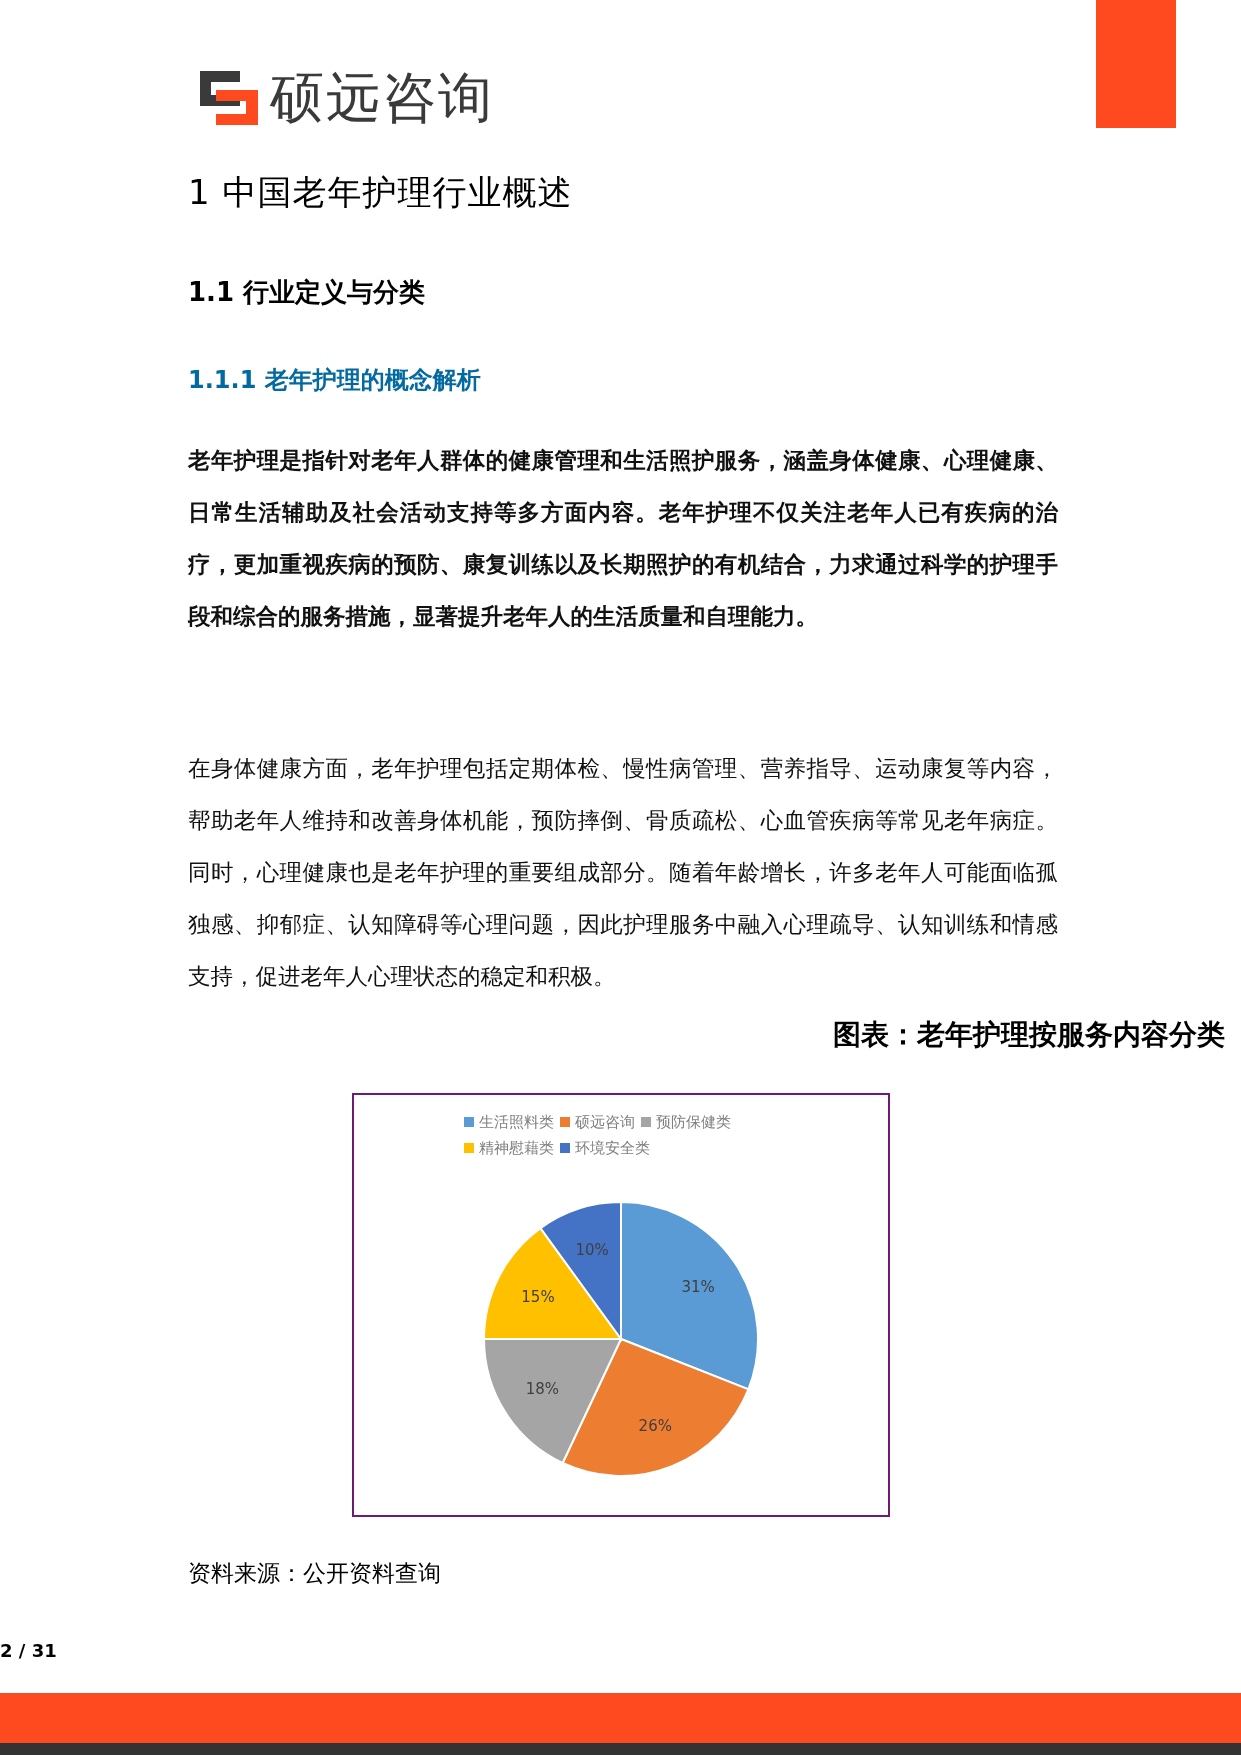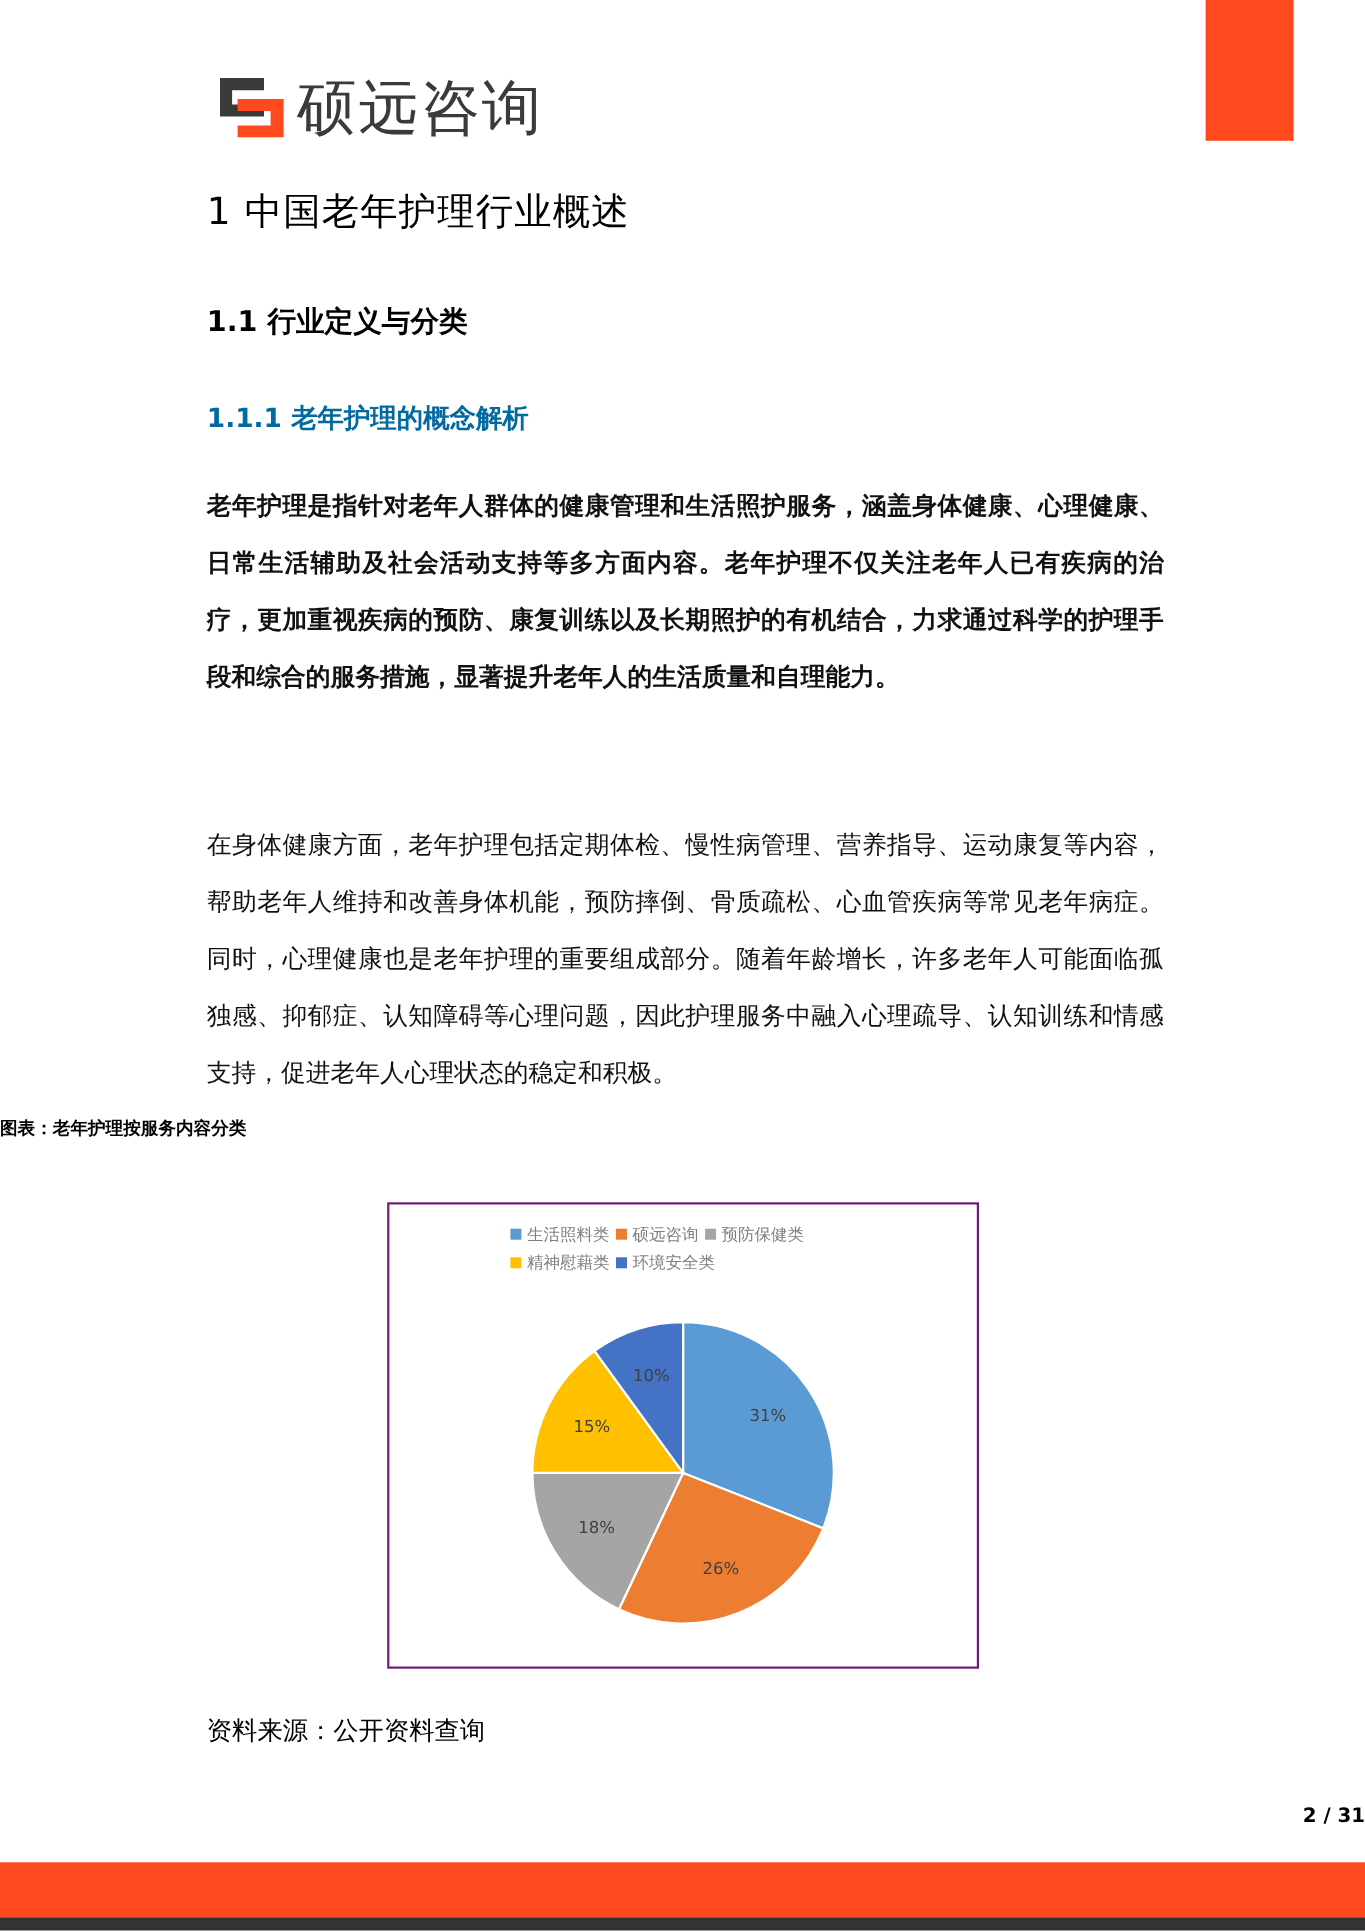--- a/index.html
+++ b/index.html
@@ -15,30 +15,30 @@
   .logo-text { font-family:"DejaVu Sans", sans-serif; font-size:54px; color:#3a3a3a; margin-left:12px; letter-spacing:2px; line-height:60px; }
 
   .h1 { position:absolute; left:188px; top:170px; font-size:34px; font-weight:normal; color:#000; letter-spacing:1px; }
   .h2 { position:absolute; left:188px; top:275px; font-size:26px; font-weight:bold; color:#000;text-align:right; }
   .h3 { position:absolute; left:188px; top:364px; font-size:24px; font-weight:bold; color:#0369a1; }
 
   .para { position:absolute; left:188px; width:870px; font-size:22.5px; line-height:52px; color:#111; text-align:justify; }
   .p1 { top:434px;font-weight:bold; }
   .p2 { top:742px; }
 
-  .chart-title { position:absolute; left:0; width:1225px; top:1016px; text-align:left; font-size:16px; font-weight:bold; color:#000; }
+  .chart-title { position:absolute; left:0; width:1225px; top:1016px; text-align:right; font-size:28px; font-weight:bold; color:#000; }
 
   .chart-box { position:absolute; left:352px; top:1093px; width:534px; height:420px; border:2px solid #701a75; background:#fff; }
   .legend { position:absolute; left:110px; top:14px; width:340px; font-family:"DejaVu Serif", serif; font-size:15px; color:#7f7f7f; line-height:26px; }
   .legend-item { display:inline-flex; align-items:center; margin-right:6px; white-space:nowrap; }
   .swatch { width:10px; height:10px; display:inline-block; margin-right:5px; }
   .pie { position:absolute; left:0; top:0; }
 
   .source { position:absolute; left:188px; top:1558px; font-size:23px; font-weight:normal; color:#000; }
-  .page-num { position:absolute; left:0; width:1241px; top:1640px; text-align:right; font-size:18px; font-weight:bold; color:#000; }
+  .page-num { position:absolute; left:0; width:1241px; top:1640px; text-align:left; font-size:18px; font-weight:bold; color:#000; }
 
   .footer-orange { position:absolute; left:0; top:1693px; width:1241px; height:50px; background:#ff4a1f; }
   .footer-dark { position:absolute; left:0; top:1743px; width:1241px; height:12px; background:#333333; }
 </style>
 </head>
 <body>
 
 <div class="corner-block"></div>
 
 <div class="logo">

